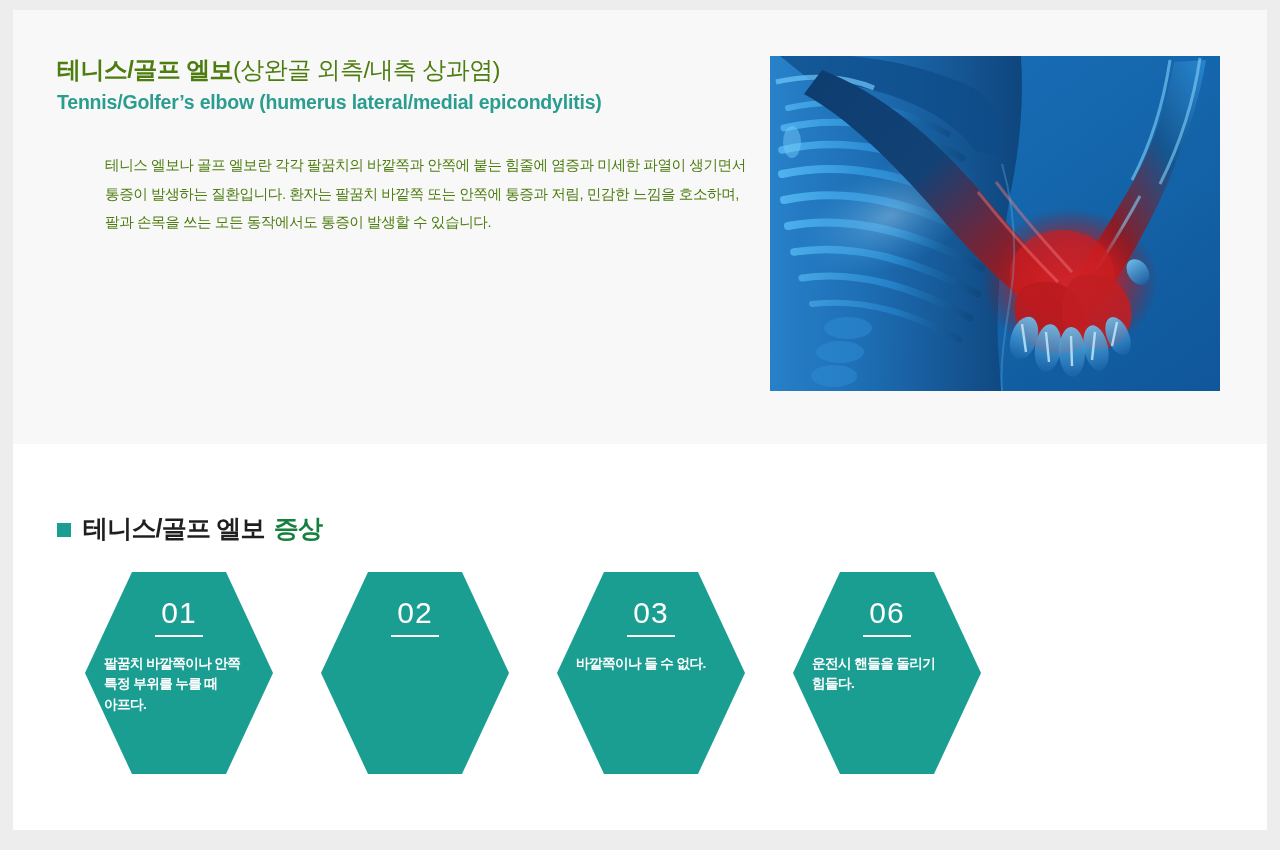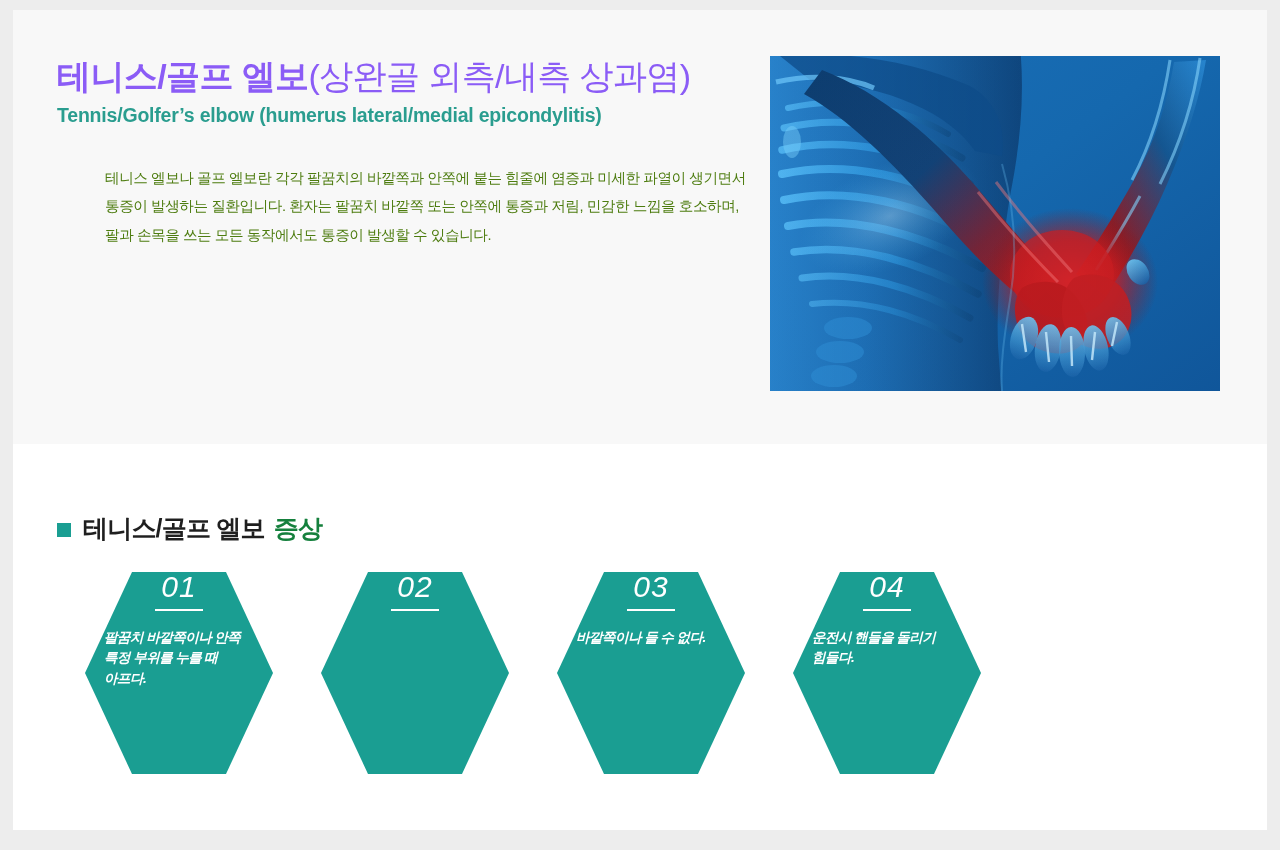--- a/index.html
+++ b/index.html
@@ -37,23 +37,23 @@
   }
 
   .intro-text {
     position: absolute;
     left: 44px;
     top: 45px;
     width: 690px;
   }
 
   .title-ko {
-    font-size: 34px;
+    font-size: 24px;
     line-height: 1.25;
-    color: #8b5cf6;
+    color: #4d7c0f;
     letter-spacing: -0.6px;
     white-space: nowrap;
   }
   .title-ko .t-strong { font-weight: 700; }
   .title-ko .t-light  { font-weight: 400; }
 
   .title-en {
     margin-top: 5px;
     font-size: 19.5px;
     line-height: 1.3;
@@ -143,21 +143,21 @@
     position: relative;
     width: 188px;
     height: 202px;
     margin-right: 48px;
     background: #1a9e92;
     -webkit-clip-path: polygon(25% 0%, 75% 0%, 100% 50%, 75% 100%, 25% 100%, 0% 50%);
     clip-path: polygon(25% 0%, 75% 0%, 100% 50%, 75% 100%, 25% 100%, 0% 50%);
     display: flex;
     flex-direction: column;
     align-items: center;
-    font-style: italic;
+    padding-top: 26px;
   }
   .hex:last-child { margin-right: 0; }
 
   .hex-num {
     font-size: 30px;
     font-weight: 300;
     color: #ffffff;
     line-height: 1;
     letter-spacing: 1px;
   }
@@ -341,21 +341,21 @@
         <span class="hex-rule"></span>
       </div>
 
       <div class="hex">
         <span class="hex-num">03</span>
         <span class="hex-rule"></span>
         <span class="hex-label">바깥쪽이나 들 수 없다.</span>
       </div>
 
       <div class="hex">
-        <span class="hex-num">04</span>
+        <span class="hex-num">06</span>
         <span class="hex-rule"></span>
         <span class="hex-label">운전시 핸들을 돌리기 힘들다.</span>
       </div>
 
 
     </div>
   </div>
 
 </div>
 

